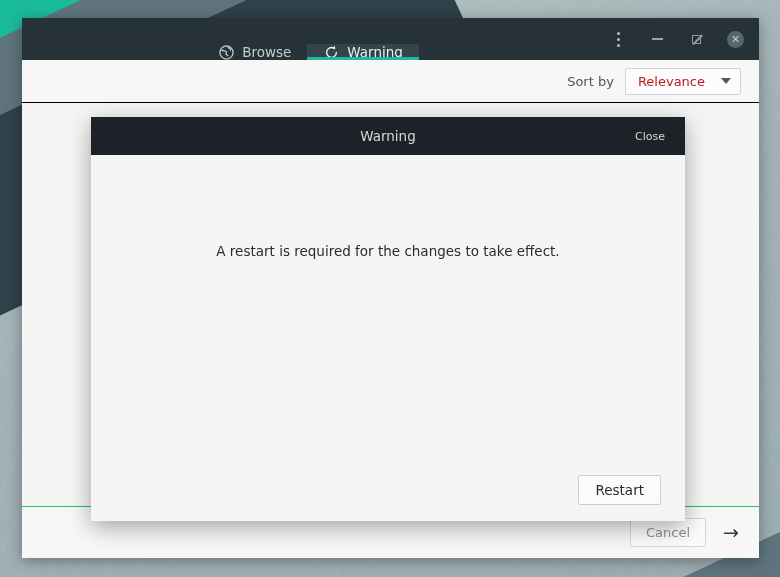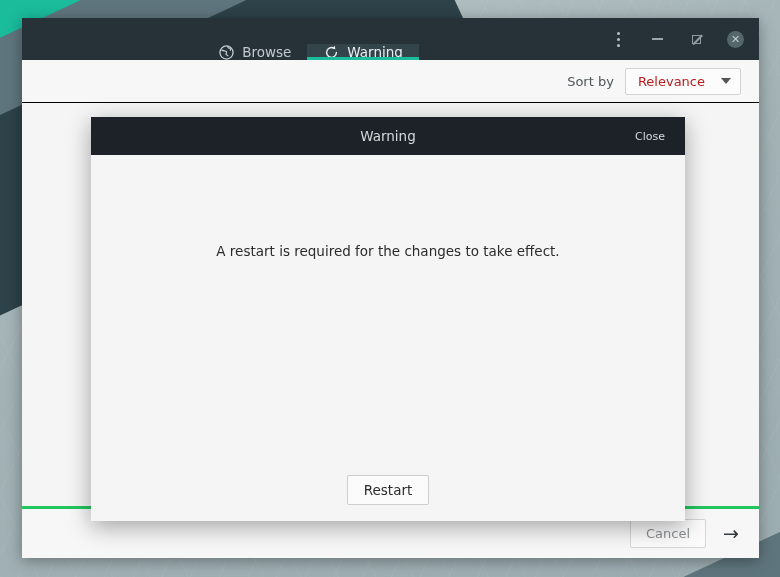--- a/index.html
+++ b/index.html
@@ -108,21 +108,21 @@
     position:absolute; left:calc(50% - 40px); top:292px; width:80px; height:26px;
     border:1px solid #cfcfcf; background:#f1f1f1; border-radius:2px;
   }
   .lastrefresh{
     position:absolute; left:0; right:0; top:330px; text-align:center;
     font-size:13px; color:#6d7376;
   }
 
   
   .bottombar{
-    flex:0 0 52px; background:#f7f7f7; border-top:3px solid #22c55e;
+    flex:0 0 52px; background:#f7f7f7; border-top:1px solid #22c55e;
     display:flex; align-items:center; justify-content:flex-end; gap:13px; padding:0 20px;
   }
   .btn{
     min-width:60px; height:29px; padding:0 15px; border:1px solid #d6d6d6;
     background:#fbfbfb; border-radius:2px; font-size:13px; color:#8a8f92;
     font-family:"DejaVu Sans", sans-serif; cursor:default;
     display:flex; align-items:center; justify-content:center;
   }
   .arrowbtn{ font-size:19px; color:#31393d; padding-left:4px; cursor:default; line-height:1; }
 
@@ -142,21 +142,21 @@
   }
   .dlg-close{
     margin-left:auto; color:#d4d9dc; font-size:11px; cursor:default; position:relative; z-index:2;
   }
   .dlg-body{
     flex:1; display:flex; align-items:flex-start; justify-content:center;
     padding-top:88px; background:#f5f5f5;
   }
   .dlg-msg{ font-size:13.5px; color:#2b2b2b; }
   .dlg-foot{
-    flex:0 0 62px; display:flex; align-items:center; justify-content:center;
+    flex:0 0 62px; display:flex; align-items:center; justify-content:flex-end;
     padding:0 24px; background:#f5f5f5;
   }
   .btn-restart{
     min-width:71px; height:30px; padding:0 16px; border:1px solid #cdcdcd;
     background:#fbfbfb; border-radius:2px; font-size:13.5px; color:#2b2b2b;
     font-family:"DejaVu Sans", sans-serif; cursor:default;
     display:flex; align-items:center; justify-content:center;
   }
 </style>
 </head>

